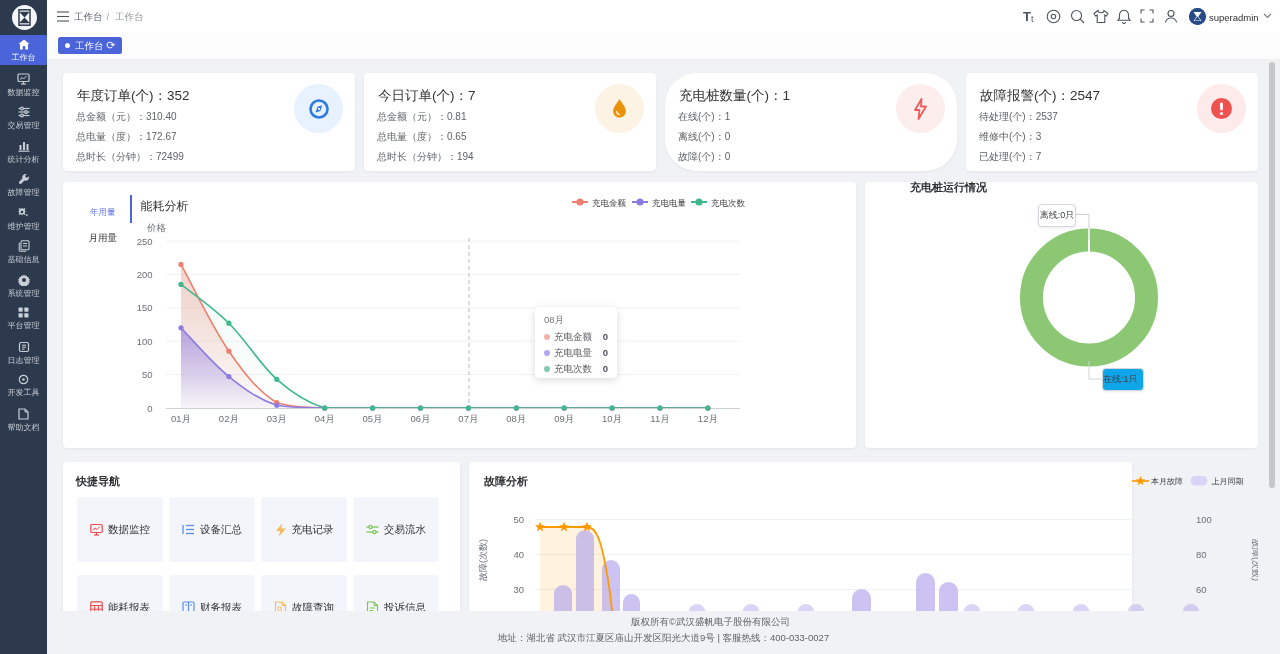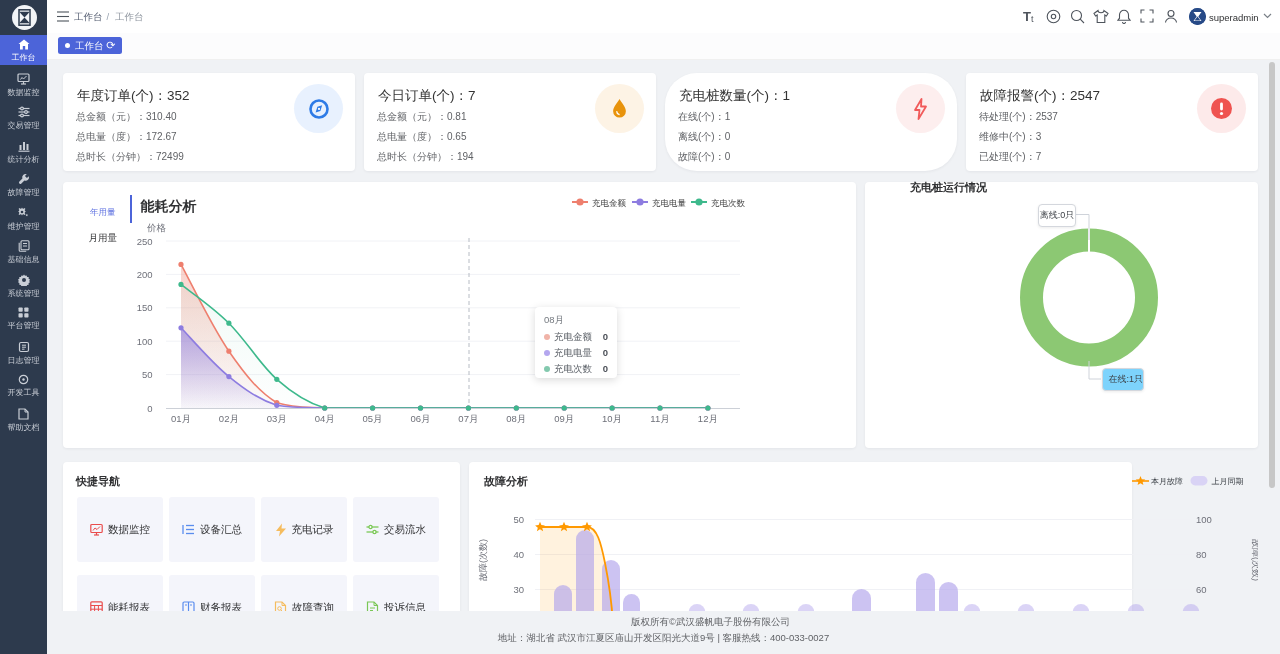--- a/index.html
+++ b/index.html
@@ -344,41 +344,41 @@
 <line x1="632" y1="202" x2="648" y2="202" stroke="#8d7ce0" stroke-width="2"></line>
 <circle cx="640" cy="202" r="3.6" fill="#8d7ce0"></circle>
 <text x="652" y="205.5" font-size="8.5" fill="#444">充电电量</text>
 <line x1="691" y1="202" x2="707" y2="202" stroke="#3eb98c" stroke-width="2"></line>
 <circle cx="699" cy="202" r="3.6" fill="#3eb98c"></circle>
 <text x="711" y="205.5" font-size="8.5" fill="#444">充电次数</text>
 </svg>
 <div class="abs" style="left:27px; top:25px; font-size:8.5px; color:#5a6ee0;">年用量</div>
 <div class="abs" style="left:25.5px; top:50px; font-size:9.5px; color:#303133;">月用量</div>
 <div class="abs" style="left:67.3px; top:13px; width:1.8px; height:28px; background:#4c64d9;"></div>
-<div class="abs" style="left:77.5px; top:15.5px; font-size:14px; font-weight:bold; color:#303133;">能耗分析</div>
+<div class="abs" style="left:77.5px; top:15.5px; font-size:12px; font-weight:normal; color:#303133;">能耗分析</div>
 <div class="abs" style="left:472px; top:125px; width:82px; height:71px; background:#fff; border-radius:4px; box-shadow:0 2px 8px rgba(0,0,0,.15); font-size:9.5px;">
   <div style="position:absolute; left:9px; top:7px; color:#757a80;">08月</div>
   <div style="position:absolute; left:9px; top:24px;"><span style="display:inline-block;width:6px;height:6px;border-radius:50%;background:#f0b3a8;margin-right:4px;"></span><span style="color:#5b6067">充电金额</span></div>
       <div style="position:absolute; right:9px; top:24px; font-weight:bold; color:#4c5058;">0</div>
   <div style="position:absolute; left:9px; top:40px;"><span style="display:inline-block;width:6px;height:6px;border-radius:50%;background:#b4a7ef;margin-right:4px;"></span><span style="color:#5b6067">充电电量</span></div>
       <div style="position:absolute; right:9px; top:40px; font-weight:bold; color:#4c5058;">0</div>
   <div style="position:absolute; left:9px; top:56px;"><span style="display:inline-block;width:6px;height:6px;border-radius:50%;background:#83c9ae;margin-right:4px;"></span><span style="color:#5b6067">充电次数</span></div>
       <div style="position:absolute; right:9px; top:56px; font-weight:bold; color:#4c5058;">0</div>
 </div></div>
 
 <div class="card" style="left:865px; top:182px; width:393px; height:266px;"></div>
 <div id="donut" class="abs" style="left:865px; top:164px; width:393px; height:319px; z-index:5;margin-left:26px;"><svg width="393" height="266" viewBox="865 182 393 266" font-family="Liberation Sans,sans-serif">
 <circle cx="1063" cy="315.5" r="57.5" fill="none" stroke="#8cc873" stroke-width="23"></circle>
 <line x1="1063" y1="245" x2="1063" y2="270" stroke="#fff" stroke-width="2"></line>
 <path d="M1049.5,232.5 H1063 V258" fill="none" stroke="#cfd3da" stroke-width="1"></path>
 <path d="M1063,379 V397 H1075" fill="none" stroke="#cfd3da" stroke-width="1"></path>
 </svg>
 <div class="abs" style="left:19px; top:15.5px; font-size:11px; font-weight:bold; color:#303133;">充电桩运行情况</div>
 <div class="abs" style="left:147px; top:40px; width:38px; height:23px; background:#fff; border:1px solid #d4d7dd; border-radius:4px; box-shadow:0 1px 3px rgba(0,0,0,.08); font-size:9px; color:#3c4046; text-align:center; line-height:21px; white-space:nowrap;">离线:0只</div>
-<div class="abs" style="left:211px; top:204px; width:42px; height:23px; background:#7dd3fc; border:1px solid #d4d7dd; border-radius:4px; box-shadow:0 1px 3px rgba(0,0,0,.08); font-size:9px; color:#3c4046; text-align:right; line-height:21px; white-space:nowrap;">在线:1只</div></div>
+<div class="abs" style="left:211px; top:204px; width:42px; height:23px; background:#0ea5e9; border:1px solid #d4d7dd; border-radius:4px; box-shadow:0 1px 3px rgba(0,0,0,.08); font-size:9px; color:#3c4046; text-align:left; line-height:21px; white-space:nowrap;">在线:1只</div></div>
 
 <div class="card" style="left:63px; top:462px; width:397px; height:160px;">
   <div class="ctitle" style="left:13px; top:12px;">快捷导航</div>
 </div>
 <div id="qtiles">
     <div class="qtile" style="left:77px; top:497px;">
       <svg width="13" height="13" viewBox="0 0 13 13">
         <rect x="0.8" y="1.5" width="11.4" height="8" rx="1" fill="none" stroke="#e94c4c" stroke-width="1.2"></rect>
         <path d="M3 7.5 L5 5 L7 6.5 L10 3.5" fill="none" stroke="#e94c4c" stroke-width="1"></path>
         <line x1="4" y1="12" x2="9" y2="12" stroke="#e94c4c" stroke-width="1.2"></line>

